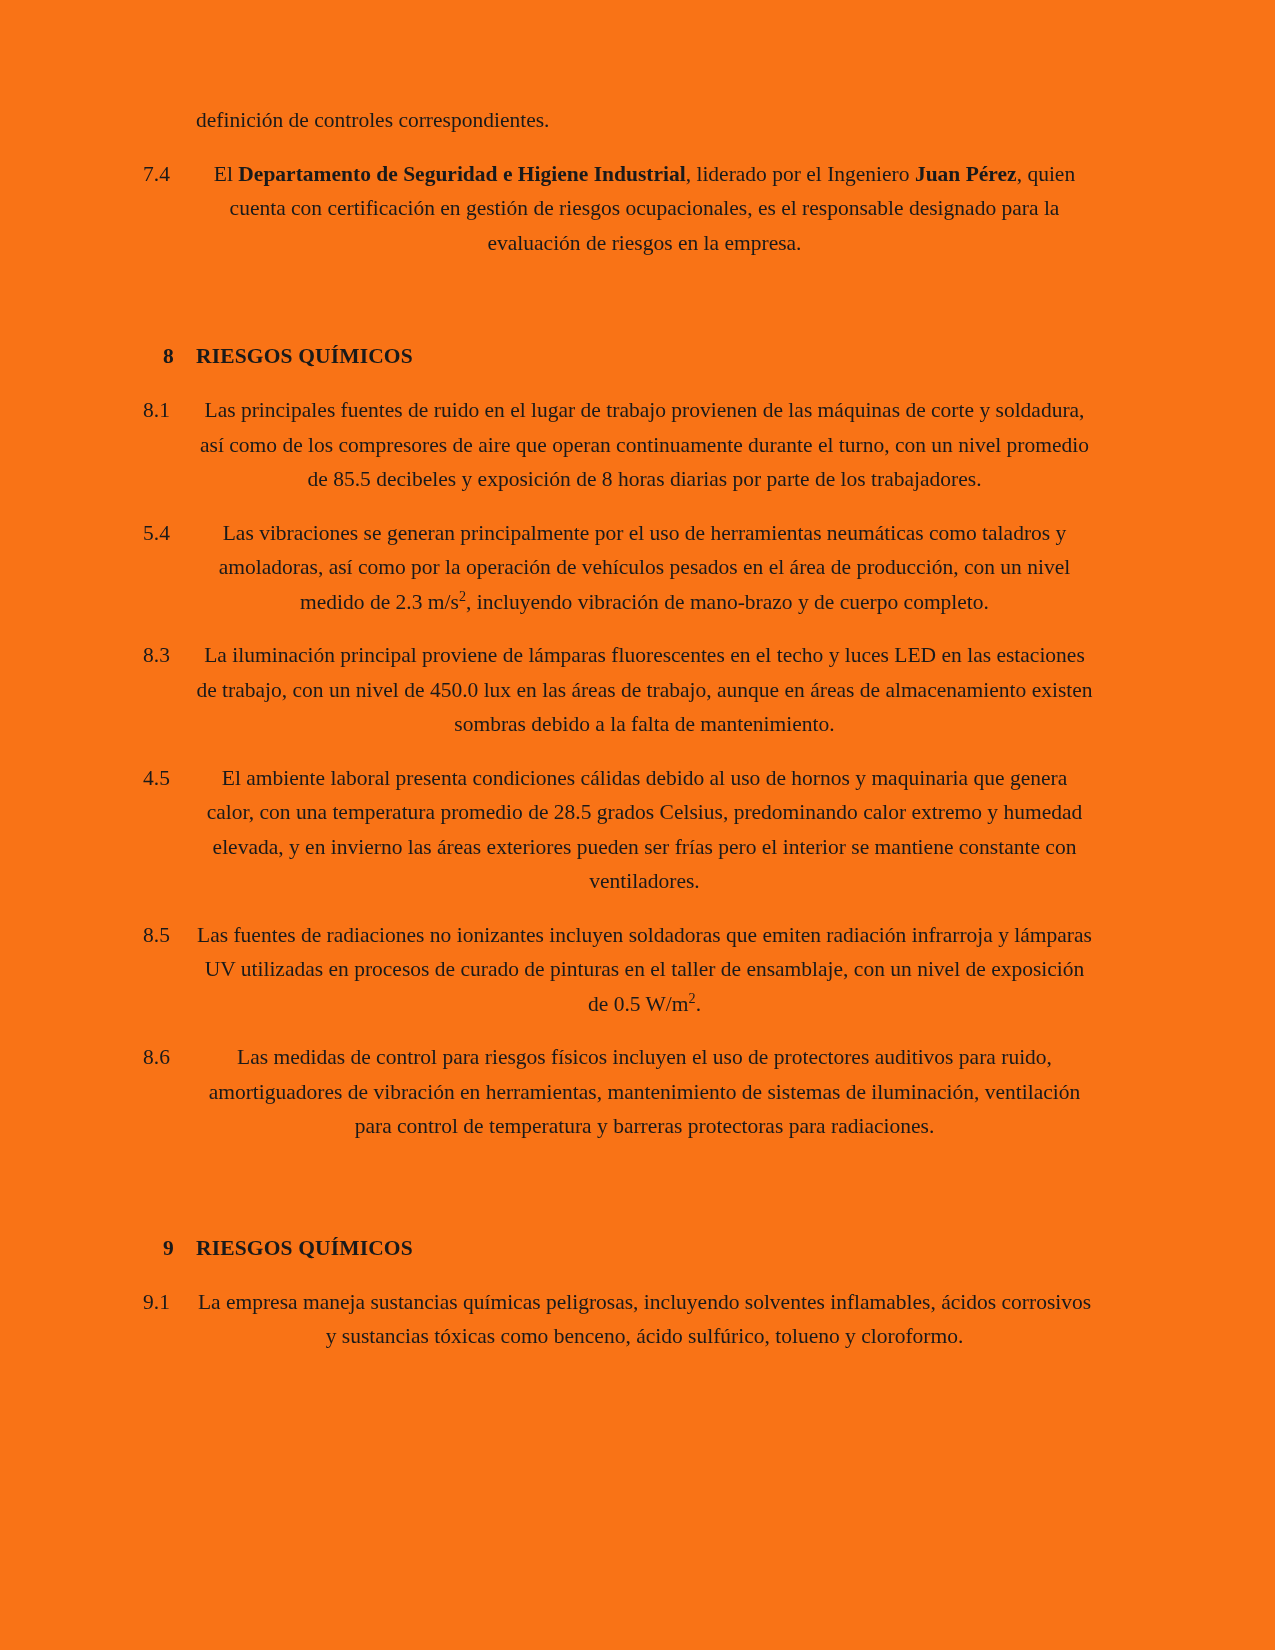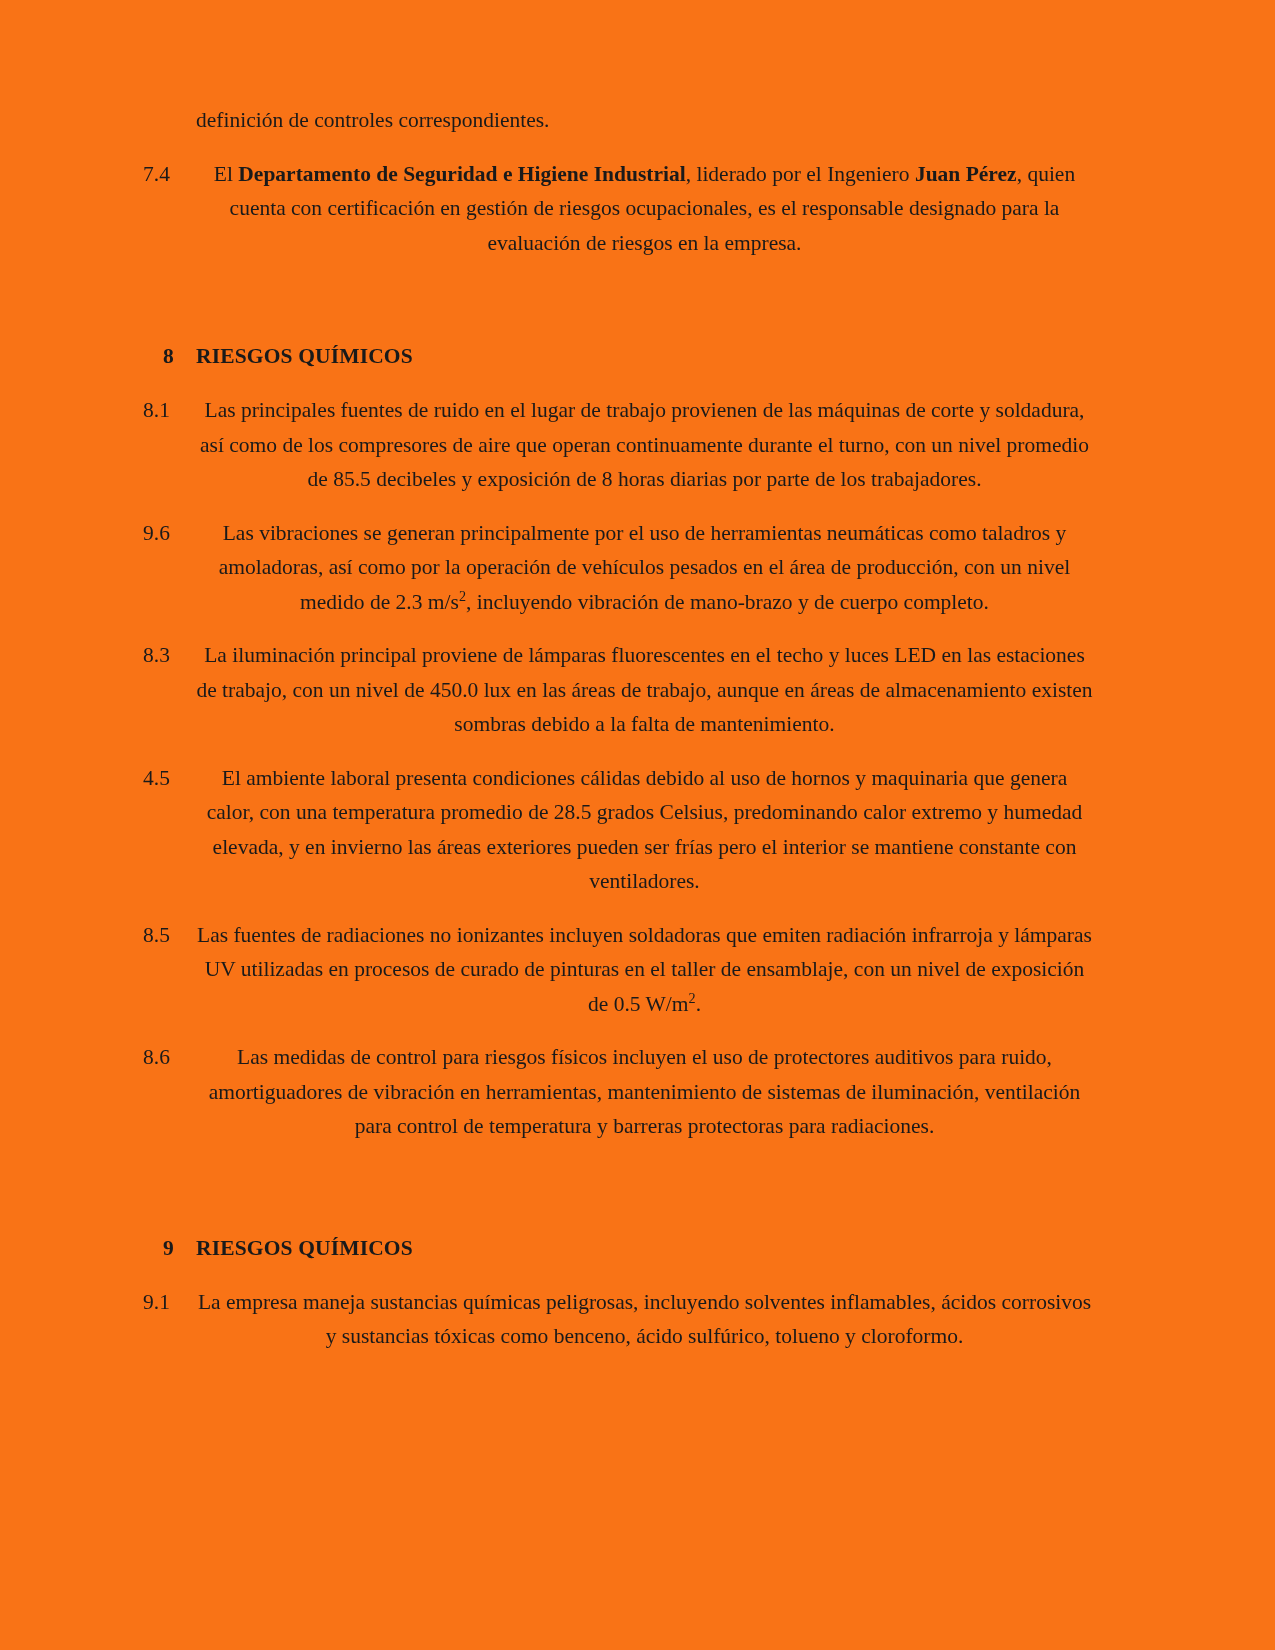--- a/index.html
+++ b/index.html
@@ -110,21 +110,21 @@
       <div class="h-text">RIESGOS QUÍMICOS</div>
     </div>
     <div class="sp-after-heading"></div>
 
     <div class="clause">
       <div class="clause-num">8.1</div>
       <div class="clause-body">Las principales fuentes de ruido en el lugar de trabajo provienen de las máquinas de corte y soldadura, así como de los compresores de aire que operan continuamente durante el turno, con un nivel promedio de 85.5 decibeles y exposición de 8 horas diarias por parte de los trabajadores.</div>
     </div>
 
     <div class="clause">
-      <div class="clause-num">9.6</div>
+      <div class="clause-num">5.4</div>
       <div class="clause-body">Las vibraciones se generan principalmente por el uso de herramientas neumáticas como taladros y amoladoras, así como por la operación de vehículos pesados en el área de producción, con un nivel medido de 2.3 m/s<sup>2</sup>, incluyendo vibración de mano-brazo y de cuerpo completo.</div>
     </div>
 
     <div class="clause">
       <div class="clause-num">8.3</div>
       <div class="clause-body">La iluminación principal proviene de lámparas fluorescentes en el techo y luces LED en las estaciones de trabajo, con un nivel de 450.0 lux en las áreas de trabajo, aunque en áreas de almacenamiento existen sombras debido a la falta de mantenimiento.</div>
     </div>
 
     <div class="clause">
       <div class="clause-num">4.5</div>

